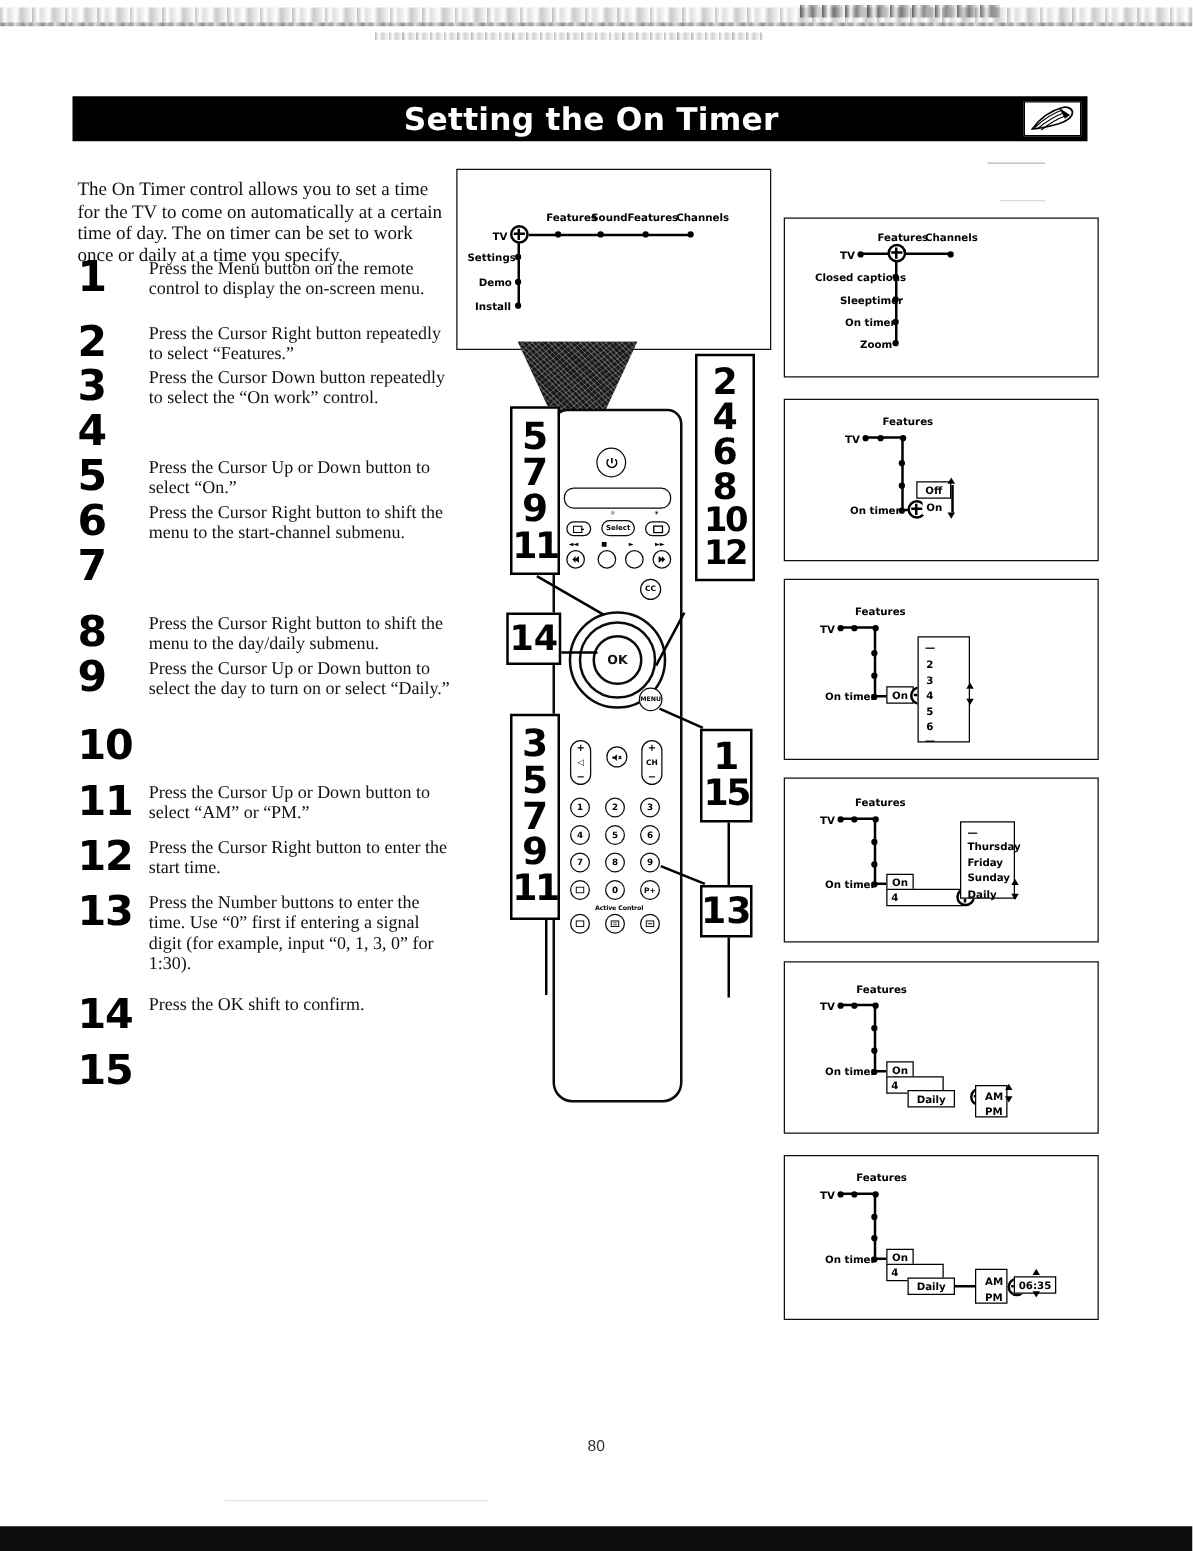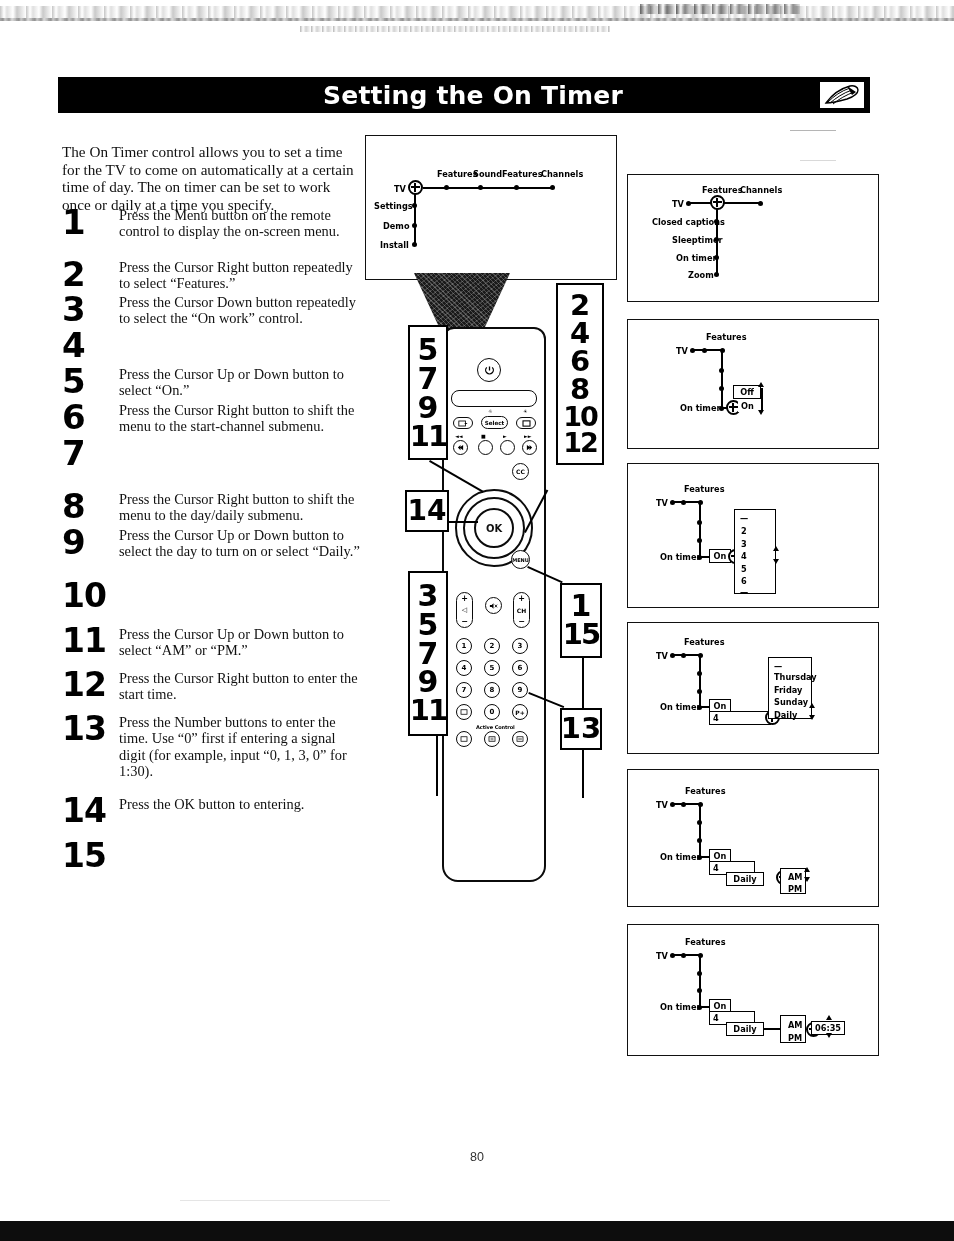--- a/index.html
+++ b/index.html
@@ -289,21 +289,21 @@
     <div class="step-text">Press the Cursor Right button to enter the start time.</div>
   </div>
 
   <div class="step" style="height:82px;">
     <div class="step-num wide">13</div>
     <div class="step-text">Press the Number buttons to enter the time. Use “0” first if entering a signal digit (for example, input “0, 1, 3, 0” for 1:30).</div>
   </div>
 
   <div class="step" style="height:45px;">
     <div class="step-num wide">14</div>
-    <div class="step-text">Press the OK button to entering.</div>
+    <div class="step-text">Press the OK shift to confirm.</div>
   </div>
 
   <div class="step" style="height:45px;">
     <div class="step-num wide">15</div>
   </div>
 </div>
 
 <div class="tv-menu-box" style="left:365px;top:135px;position:absolute;">
   <div class="mt-label" style="left:28px;top:48px;">TV</div>
   <div class="mt-cursor" style="left:42px;top:44px;"></div>

